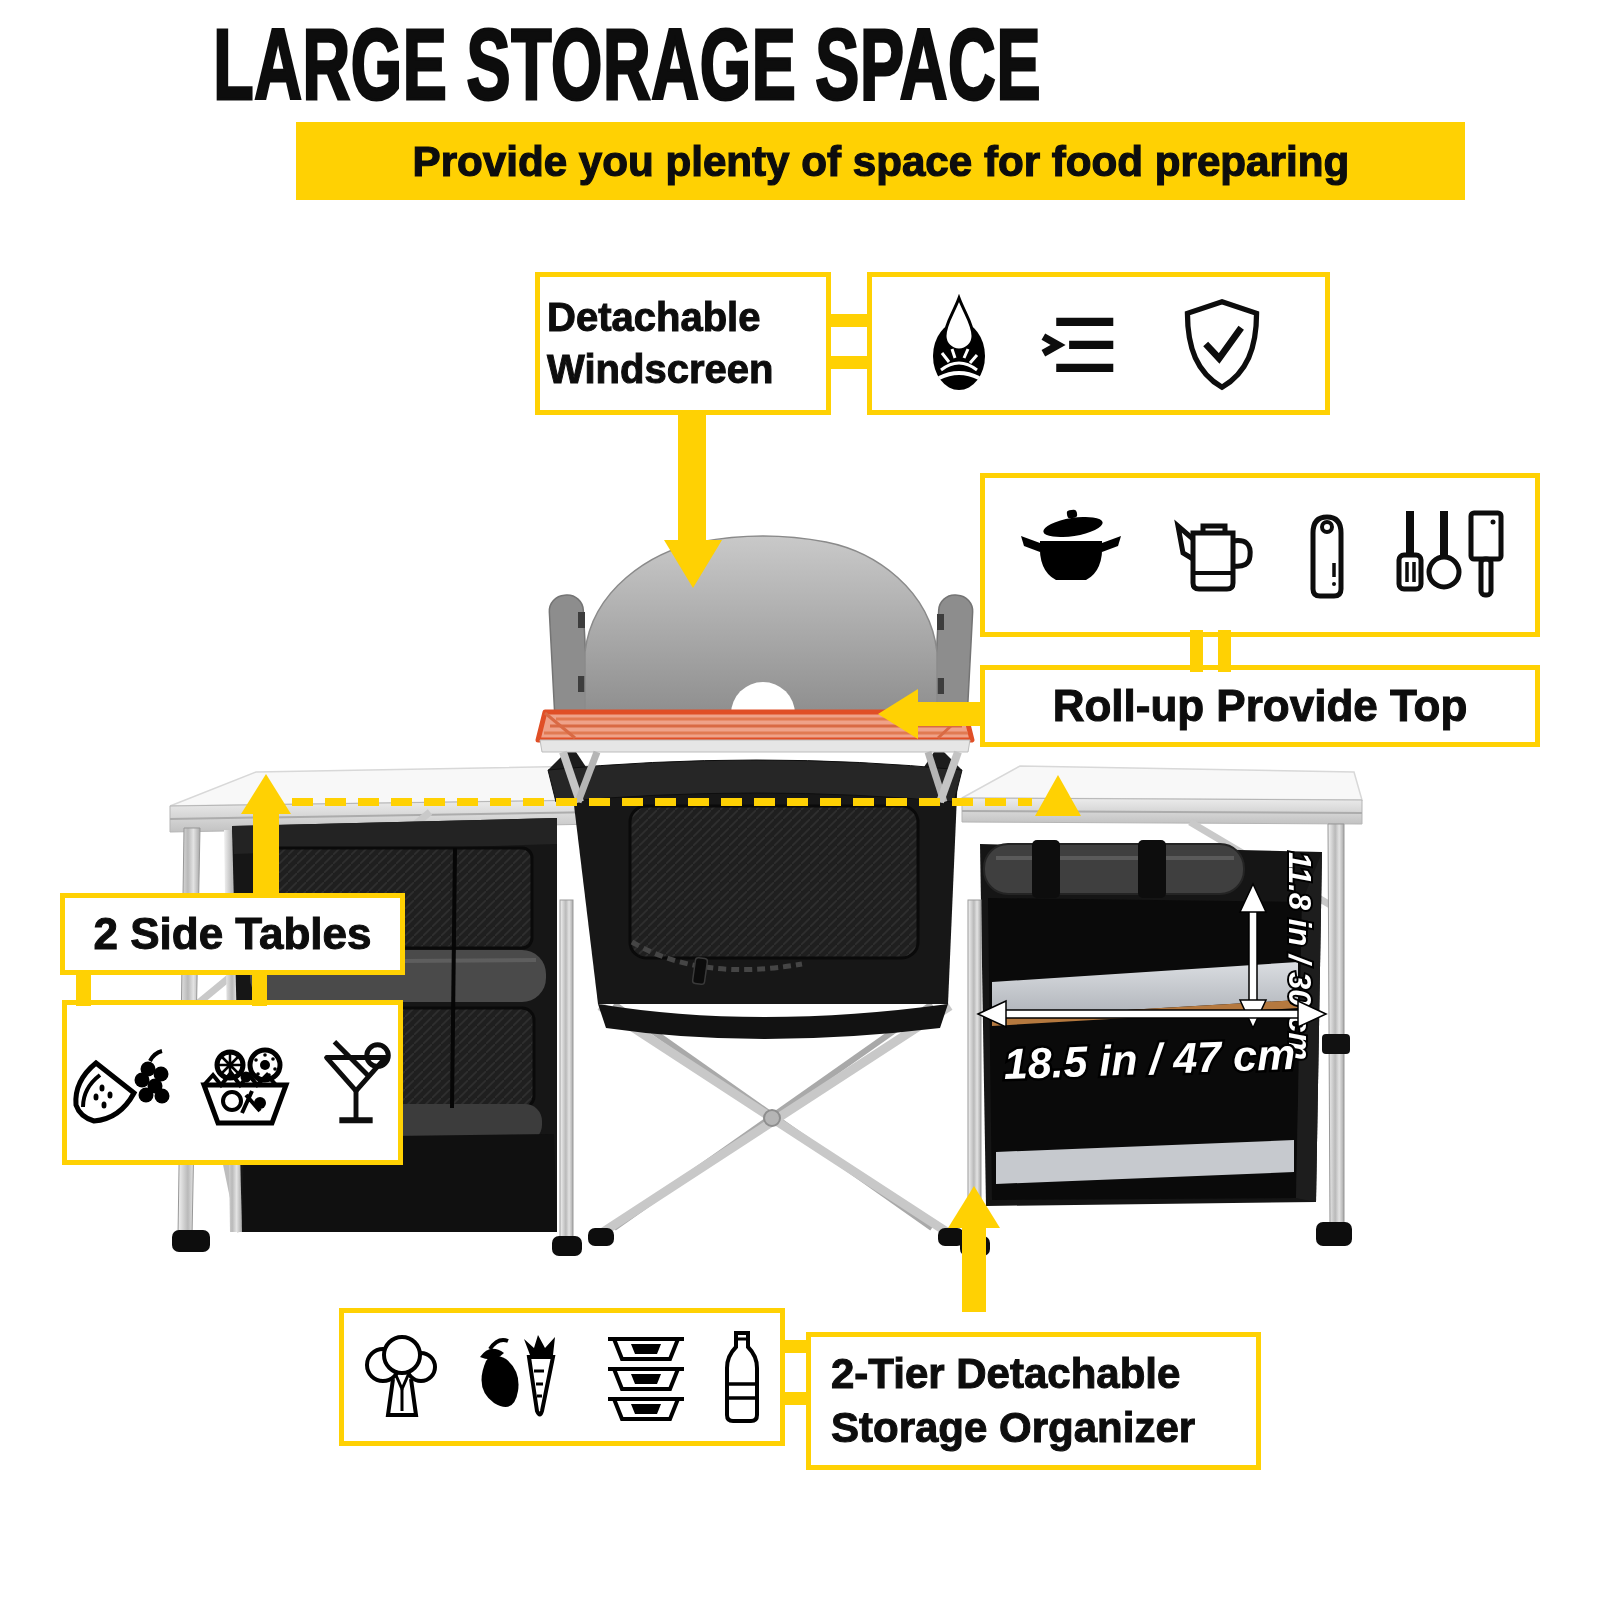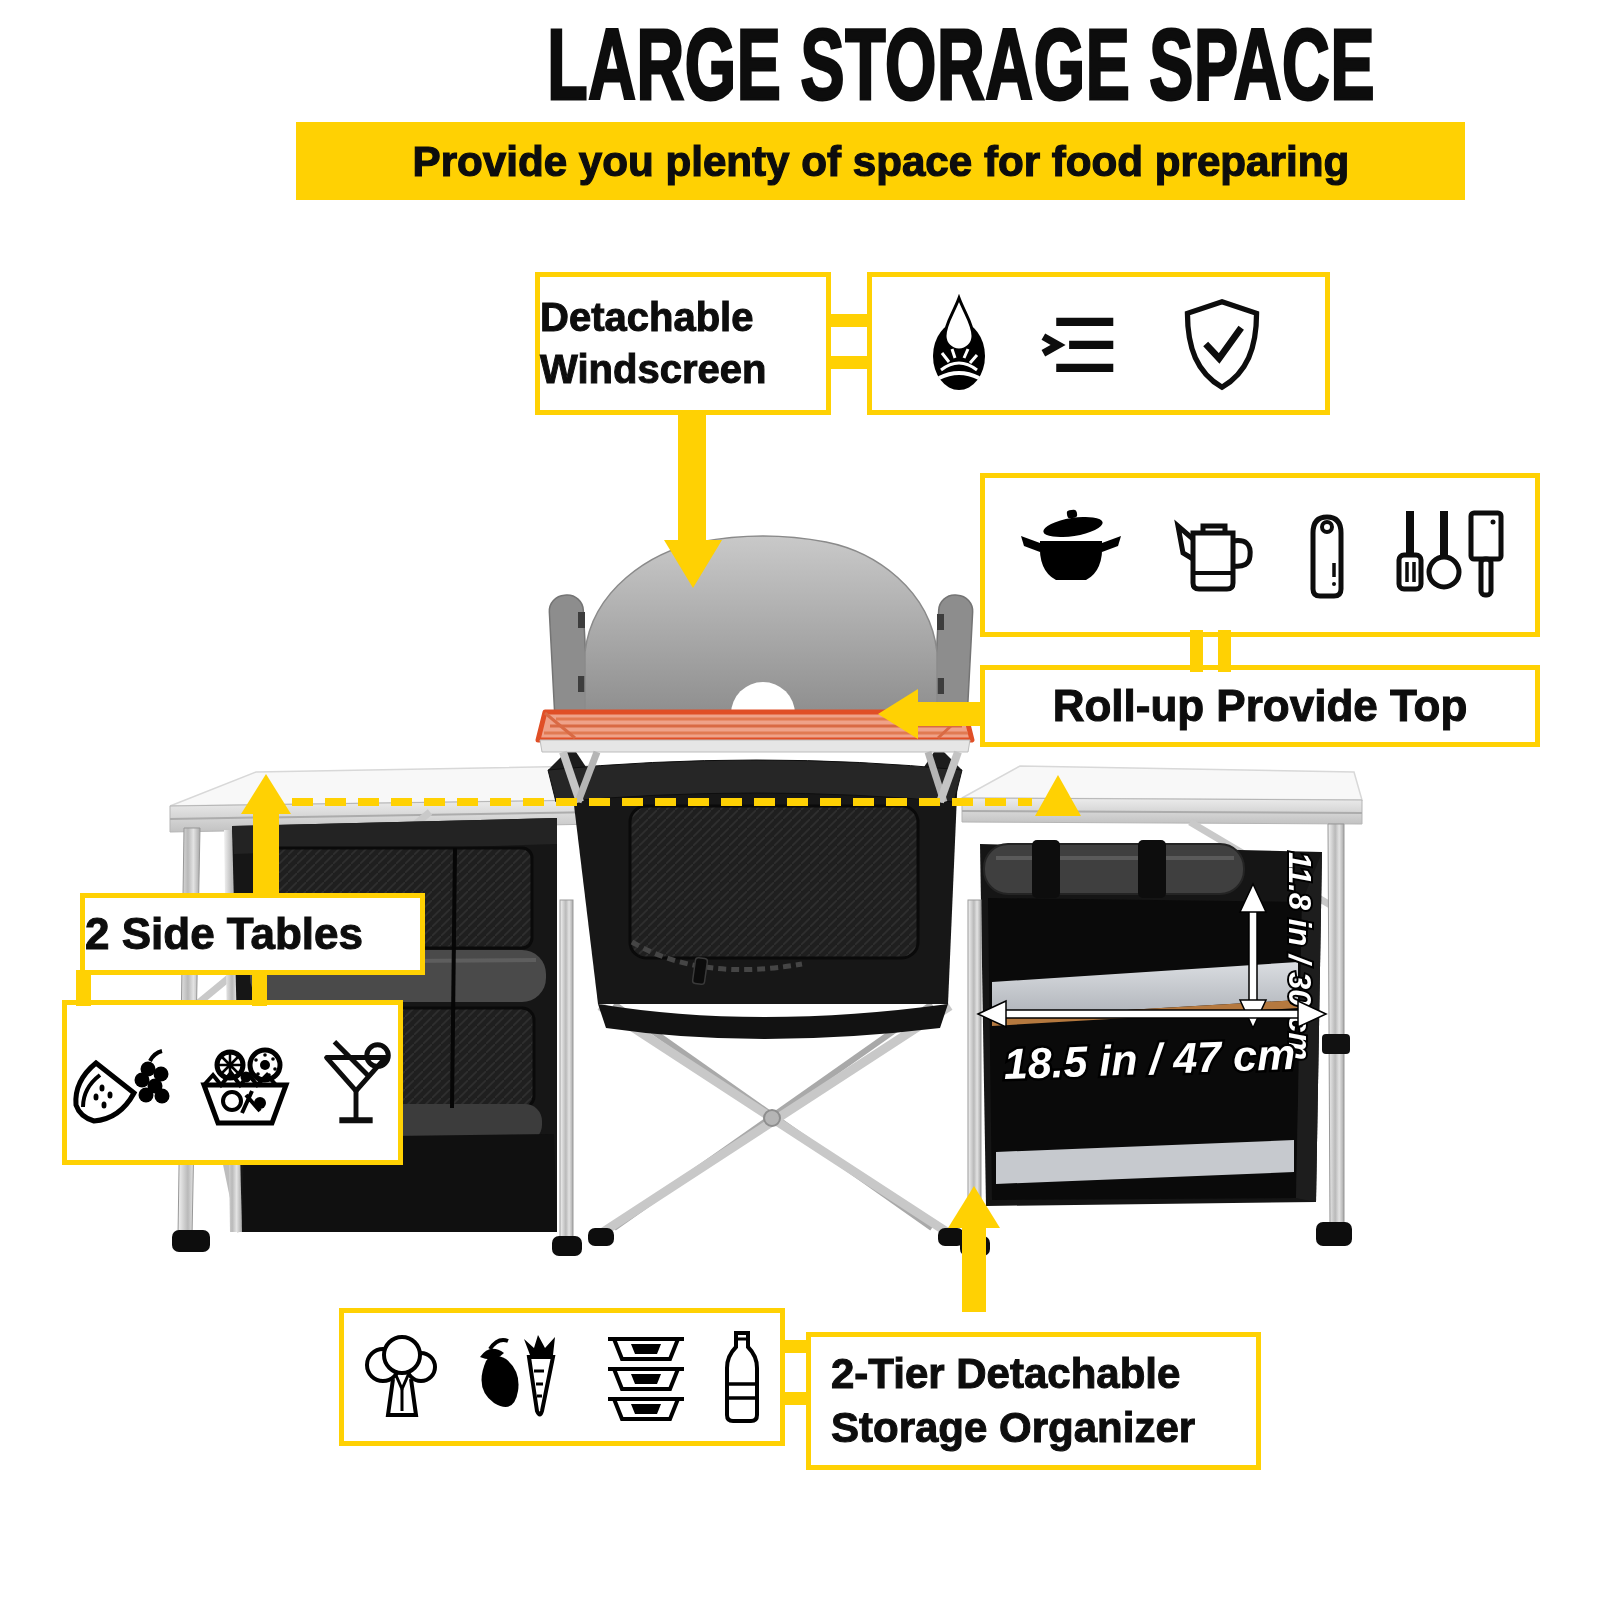--- a/index.html
+++ b/index.html
@@ -7,21 +7,21 @@
     --ink:#0D0D0D;
     --orange:#DF5327;
   }
   html,body{margin:0;padding:0;background:#ffffff;}
   .stage{
     position:relative;width:1600px;height:1600px;background:#ffffff;overflow:hidden;
     font-family:"Liberation Sans", sans-serif;color:var(--ink,#0d0d0d);
   }
   .page-title{
     position:absolute;left:0;top:16px;width:1580px;height:96px;line-height:96px;
-    text-align:right;font-size:100px;font-weight:bold;white-space:nowrap;padding-left:8px;
+    text-align:left;font-size:100px;font-weight:bold;white-space:nowrap;
   }
   .page-title .squeeze{
     display:inline-block;transform:scaleX(0.66);transform-origin:center;
     -webkit-text-stroke:3px var(--ink,#0d0d0d);letter-spacing:1px;
   }
   .banner{
     position:absolute;left:296px;top:122px;width:1169px;height:78px;
     background:var(--accent,#FFD103);display:flex;align-items:center;justify-content:center;
   }
   .banner-text{
@@ -206,21 +206,21 @@
     </g>
   </svg>
 
   <div class="page-title">
     <span class="squeeze">LARGE STORAGE SPACE</span>
   </div>
   <div class="banner">
     <span class="banner-text">Provide you plenty of space for food preparing</span>
   </div>
 
-  <div class="box" style="left:535px;top:272px;width:296px;height:143px;padding-left:0;">
+  <div class="box" style="left:535px;top:272px;width:296px;height:143px;padding-left:7px;">
     <div class="label" style="font-size:40px;">
       <span class="label-line">Detachable</span>
       <span class="label-line">Windscreen</span>
     </div>
   </div>
 
   <div class="box" style="left:867px;top:272px;width:463px;height:143px;">
     <div class="icon-row" style="gap:46px;">
       <span class="icon">
         <svg width="62" height="100" viewBox="0 0 60 100">
@@ -293,21 +293,21 @@
       </span>
     </div>
   </div>
 
   <div class="box" style="left:980px;top:665px;width:560px;height:82px;justify-content:center;">
     <div class="label" style="font-size:44px;white-space:nowrap;">Roll-up Provide Top</div>
   </div>
   <div class="connector" style="left:1190px;top:630px;width:13px;height:42px;"></div>
   <div class="connector" style="left:1218px;top:630px;width:13px;height:42px;"></div>
 
-  <div class="box" style="left:60px;top:893px;width:345px;height:82px;margin-left:20px;">
+  <div class="box" style="left:60px;top:893px;width:345px;height:82px;justify-content:center;">
     <div class="label" style="font-size:44px;white-space:nowrap;">2 Side Tables</div>
   </div>
 
   <div class="box" style="left:62px;top:1000px;width:341px;height:165px;">
     <div class="icon-row" style="gap:6px;">
       <span class="icon">
         <svg width="122" height="100" viewBox="0 0 120 100">
           <path d="M14 72 Q12 48 34 30 L72 60 Q58 86 32 88 Q18 84 14 72 Z" fill="#fff" stroke="#000" stroke-width="5"></path>
           <path d="M21 74 Q21 55 38 42" fill="none" stroke="#000" stroke-width="4"></path>
           <ellipse cx="40" cy="55" rx="2.5" ry="3.5" fill="#000"></ellipse>

